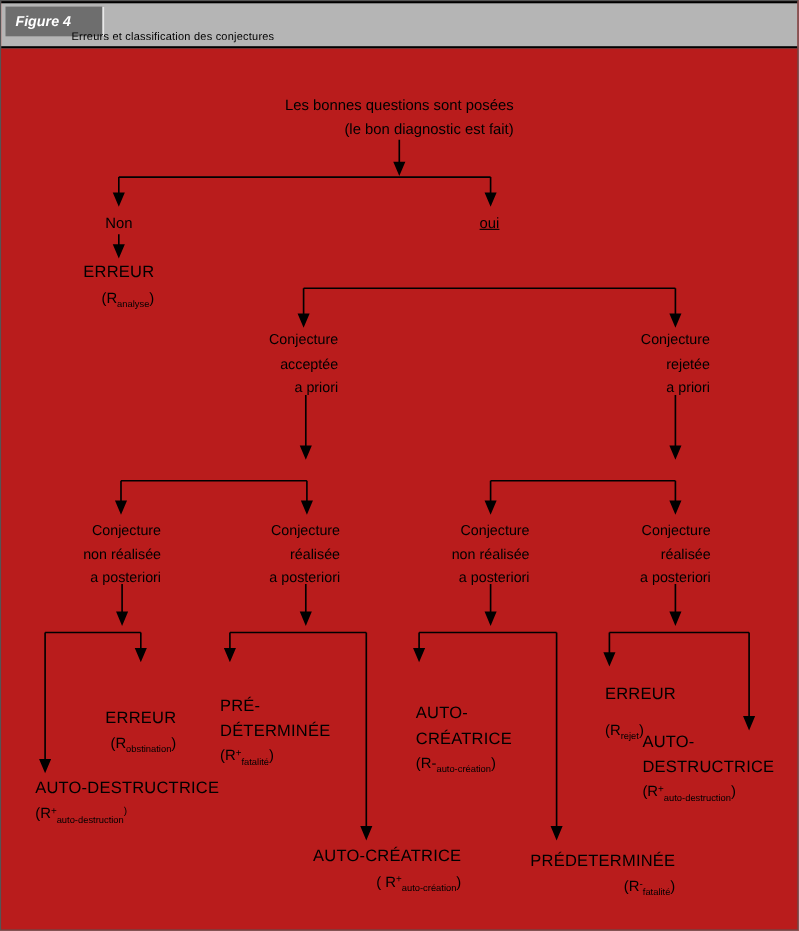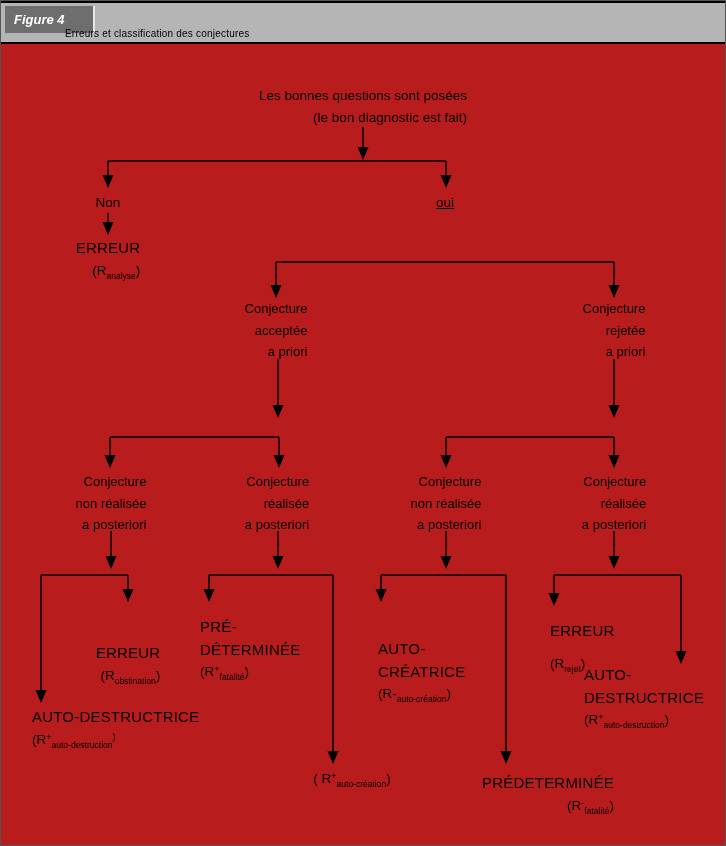--- a/index.html
+++ b/index.html
@@ -123,27 +123,28 @@
   <div class="abs ctr" style="left:127px; top:641px;">
     <div class="leaf-title">ERREUR</div>
     <div class="formula"><span>(</span><span>R</span><sub>obstination</sub><span>)</span></div>
   </div>
 
   <div class="abs" style="left:31px; top:705px;">
     <div class="leaf-title">AUTO-DESTRUCTRICE</div>
     <div class="formula"><span>(</span><span>R</span><sup>+</sup><sub>auto-destruction</sub><sup>)</sup></div>
   </div>
 
-  <div class="abs" style="left:199px; top:615px;">
+  <div class="abs" style="left:199px; top:630px;">
     <div class="leaf-title">PRÉ-</div>
     <div class="leaf-title">DÉTERMINÉE</div>
     <div class="formula"><span>(</span><span>R</span><sup>+</sup><sub>fatalité</sub><span>)</span></div>
   </div>
 
   <div class="abs ctr" style="left:351px; top:767px;">
+    <div class="leaf-title">AUTO-CRÉATRICE</div>
     <div class="formula"><span>( </span><span>R</span><sup>+</sup><sub>auto-création</sub><span>)</span></div>
   </div>
 
   <div class="abs" style="left:377px; top:637px;">
     <div class="leaf-title">AUTO-</div>
     <div class="leaf-title">CRÉATRICE</div>
     <div class="formula"><span>(</span><span>R-</span><sub>auto-création</sub><span>)</span></div>
   </div>
 
   <div class="abs ctr" style="left:547px; top:771px;">

